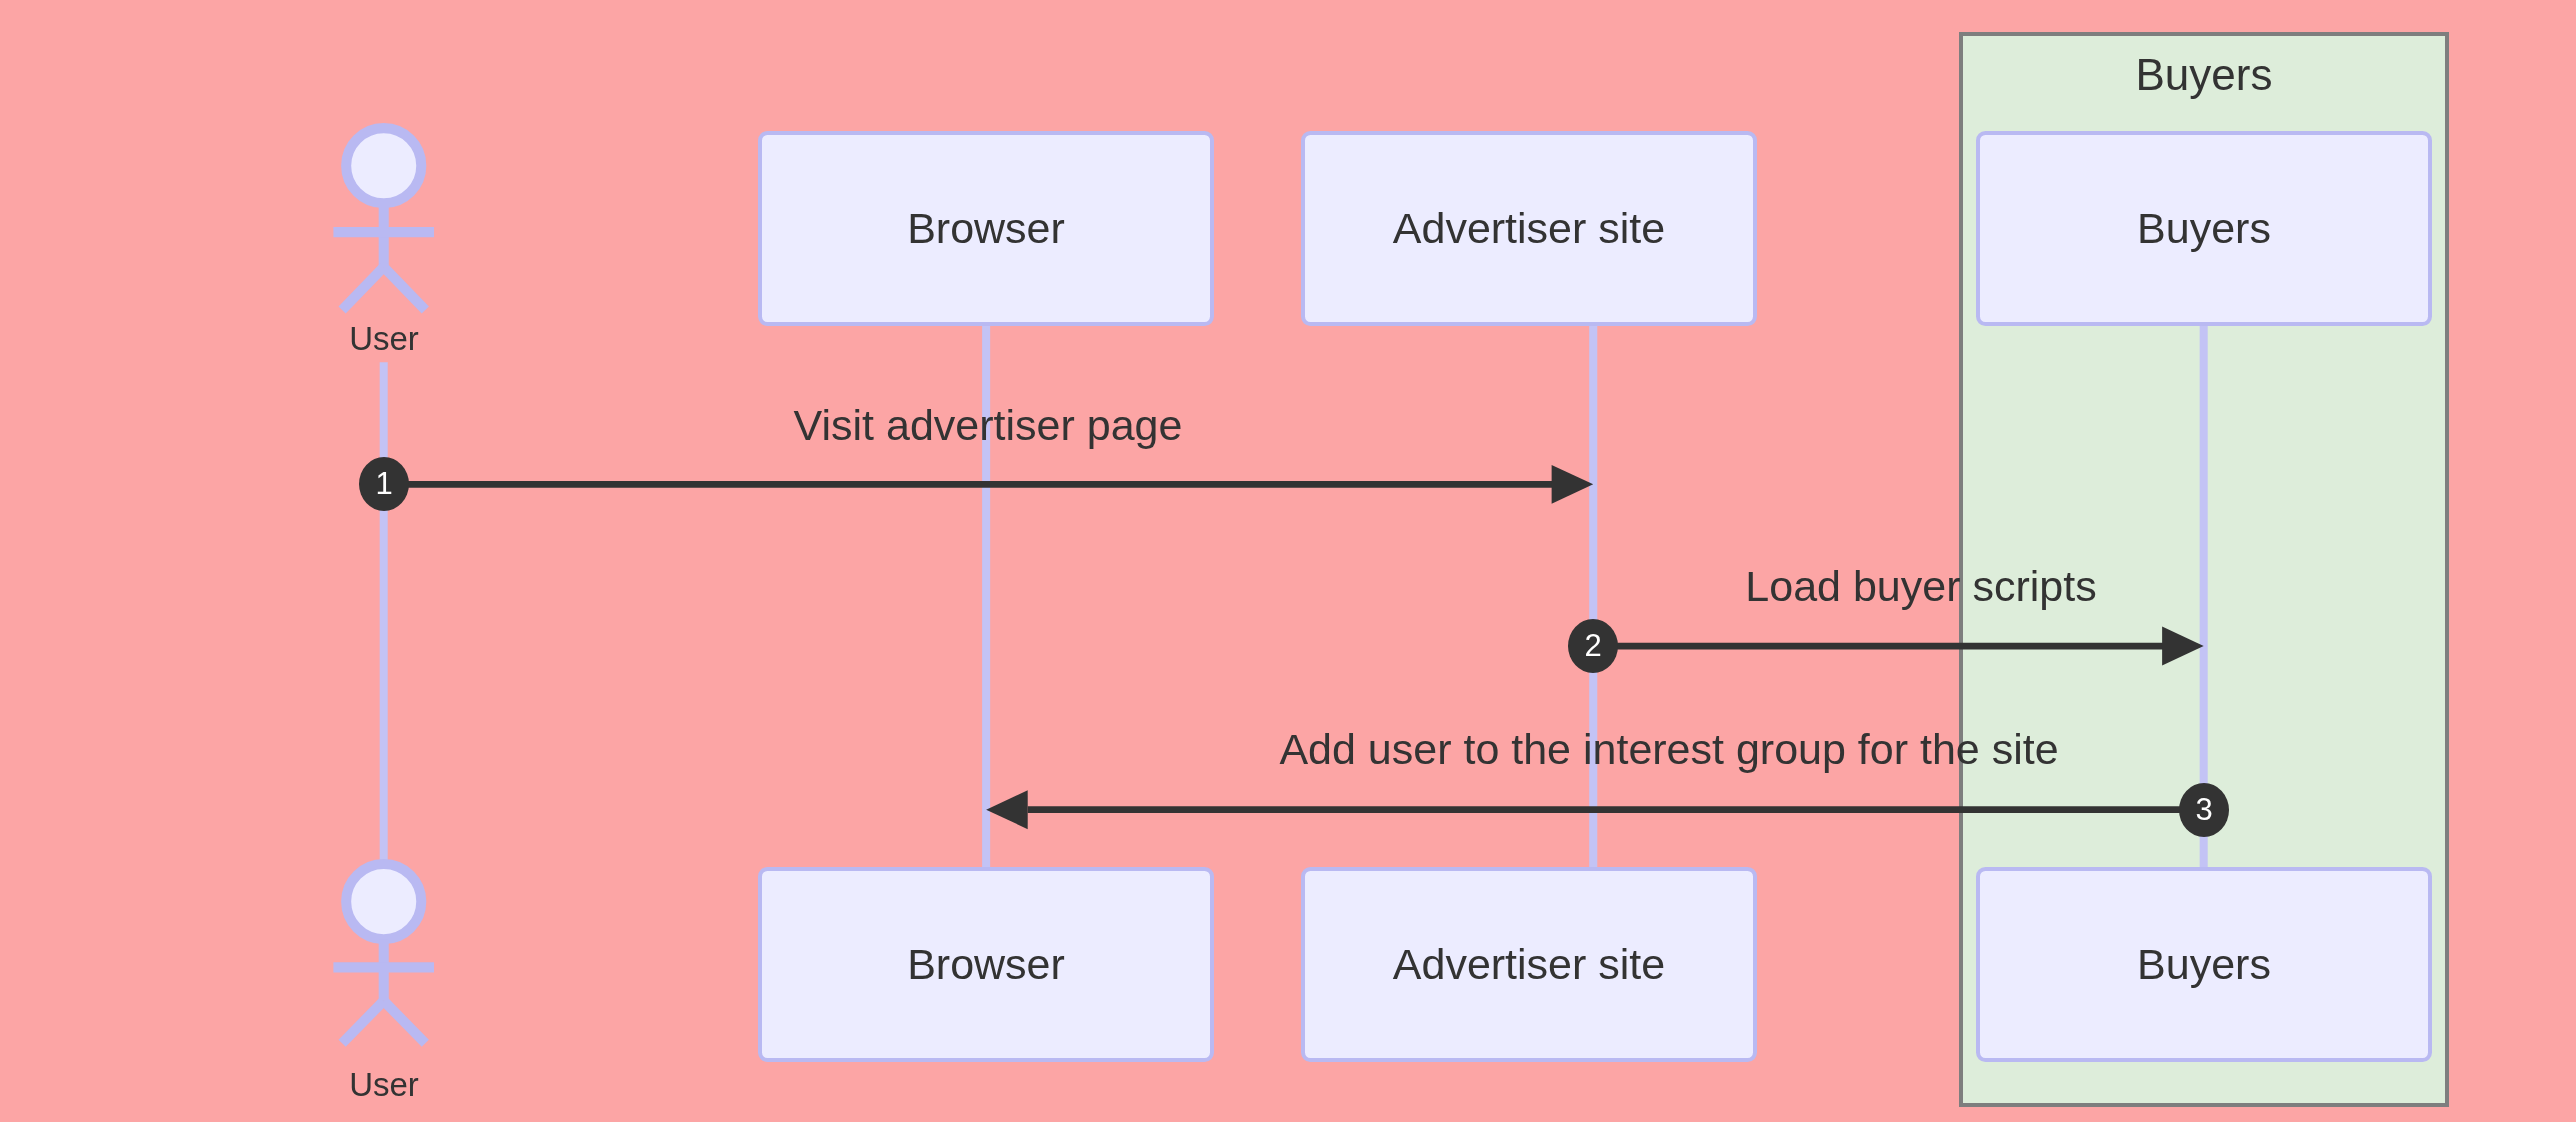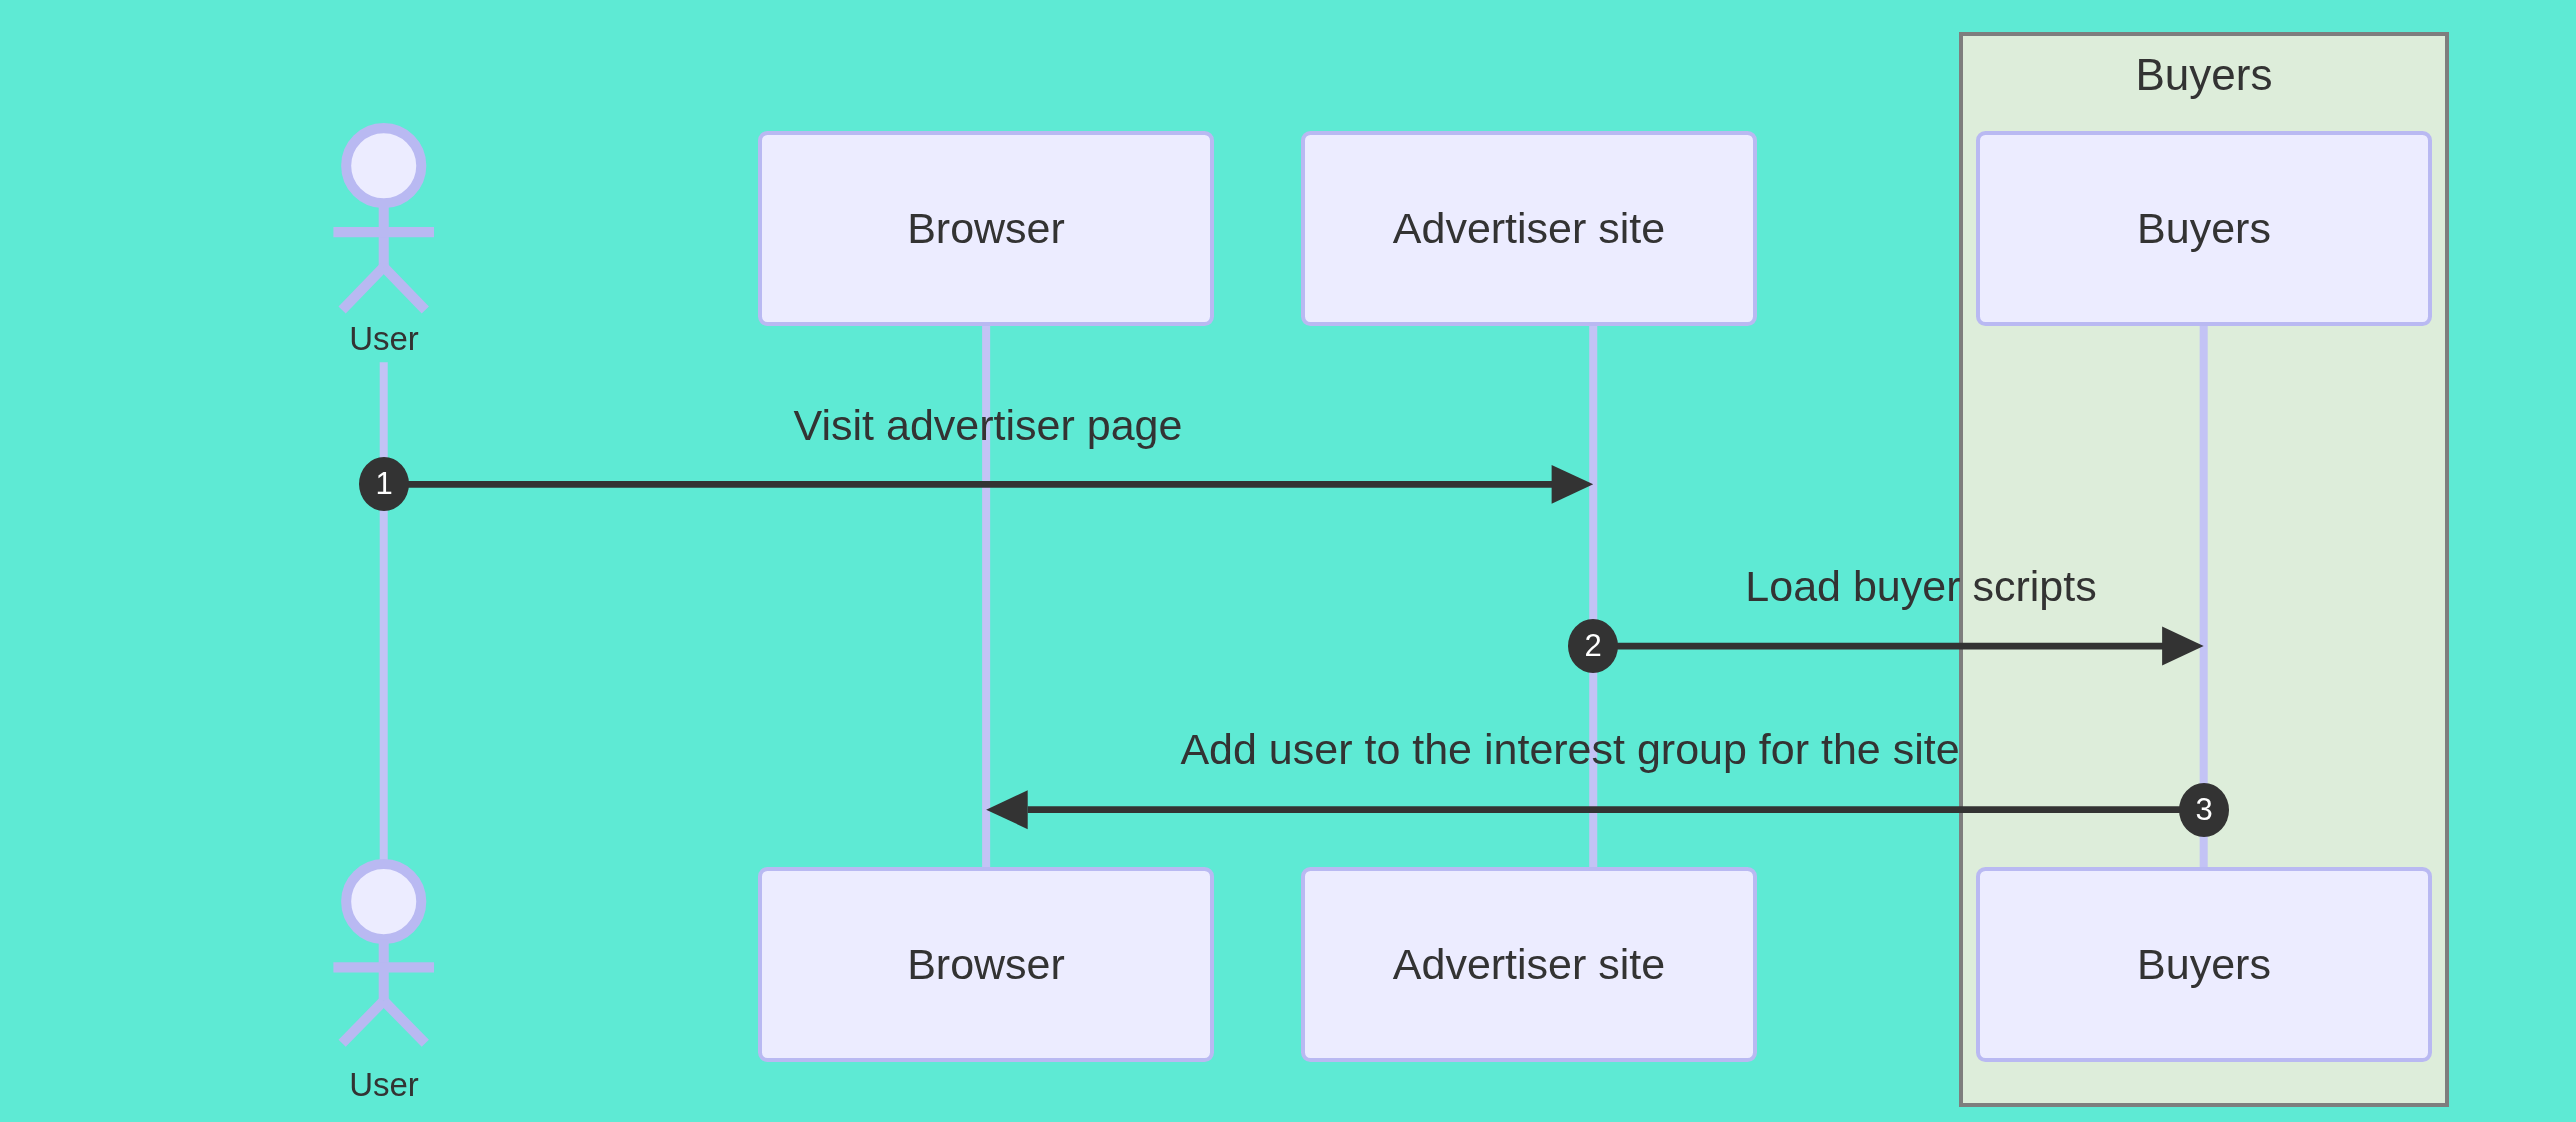--- a/index.html
+++ b/index.html
@@ -1,19 +1,19 @@
 <!DOCTYPE html>
 <html style="font-size:10.7px"><head>
 <meta charset="utf-8">
 <style>
   html,body{margin:0;padding:0;background:#ffffff;}
   #canvas{
     position:relative;
     width:2576px;height:1123px;
-    background:#5eead4;
+    background:#fca5a5;
     font-family:"Liberation Sans", sans-serif;
     overflow:hidden;
   }
   
   .group-rect{
     position:absolute;
     left:1959px;top:32px;width:490px;height:1075px;
     background:#DDEDDA;
     border:4px solid #7E7E7E;
     box-sizing:border-box;
@@ -142,21 +142,21 @@
   </div>
   <div class="pbox bottom x-buyers">
     <span>Buyers</span>
   </div>
 
   <div class="actor-label" style="left:384px;top:339px;">User</div>
   <div class="actor-label" style="left:384px;top:1085px;">User</div>
 
   <div class="msg-label" style="left:988px;top:425px;">Visit advertiser page</div>
   <div class="msg-label" style="left:1898px;top:586px;margin-left:23px;">Load buyer scripts</div>
-  <div class="msg-label" style="left:1570px;top:749px;">Add user to the interest group for the site</div>
+  <div class="msg-label" style="left:1669px;top:749px;">Add user to the interest group for the site</div>
 
   <div class="seq-badge" style="left:384px;top:484px;">
     <span>1</span>
   </div>
   <div class="seq-badge" style="left:1593px;top:646px;">
     <span>2</span>
   </div>
   <div class="seq-badge" style="left:2204px;top:810px;">
     <span>3</span>
   </div>

